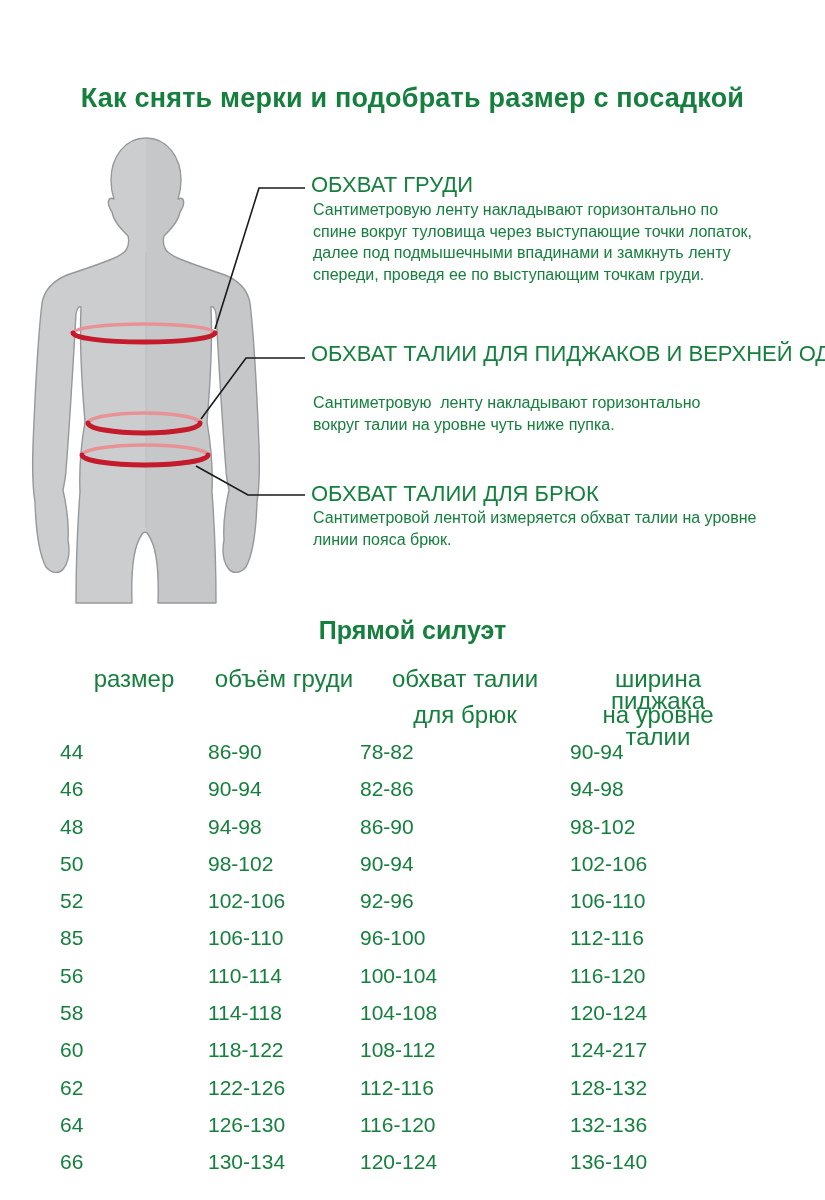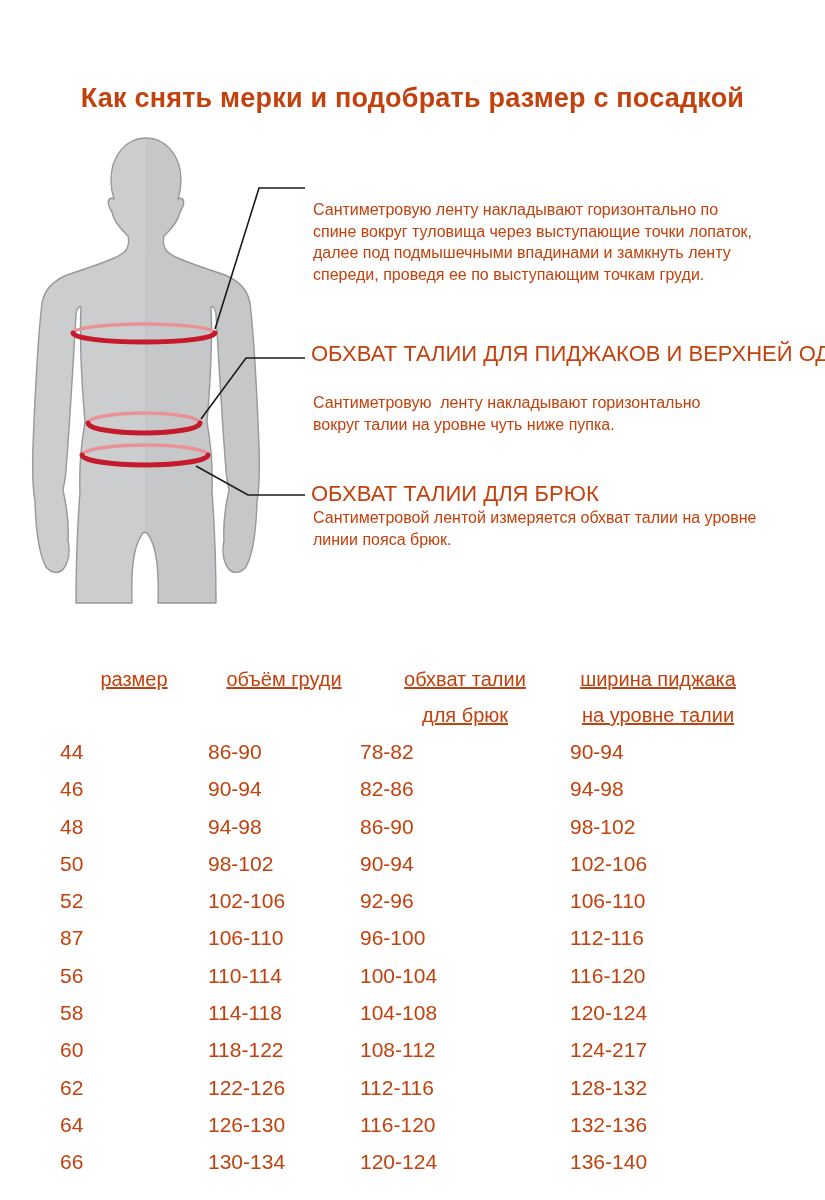--- a/index.html
+++ b/index.html
@@ -1,18 +1,18 @@
 <!DOCTYPE html>
 <html><head>
 <meta charset="utf-8">
 <style>
   html,body{margin:0;padding:0;background:#ffffff;}
   .page{
     position:relative;width:825px;height:1200px;background:#ffffff;overflow:hidden;
-    font-family:"Liberation Sans", sans-serif;color:#c2410c;border-radius:23px;
+    font-family:"Liberation Sans", sans-serif;color:#15803d;border-radius:23px;
   }
   .abs{position:absolute;}
   .page-title{
     left:0;top:82px;width:825px;text-align:center;
     font-size:27px;font-weight:bold;line-height:32px;letter-spacing:0.2px;
   }
   .section-heading{
     left:311px;font-size:22px;line-height:26px;font-weight:normal;white-space:nowrap;
   }
   .section-body{
@@ -21,21 +21,21 @@
   .h-chest{top:172px;}
   .b-chest{top:199px;}
   .h-waist{top:341px;}
   .b-waist{top:392px;}
   .h-trouser{top:481px;}
   .b-trouser{top:507px;}
   .table-title{
     left:0;top:615px;width:825px;text-align:center;
     font-size:25px;font-weight:bold;line-height:30px;
   }
-  .thead{left:60px;width:686px;font-size:20px;text-decoration:underline;}
+  .thead{left:60px;width:686px;font-size:24px;}
   .thead-row{display:grid;grid-template-columns:148px 152px 210px 176px;}
   .thead-row .hcell{text-align:center;line-height:22px;}
   .thead-row1{top:668px;}
   .thead-row2{top:704px;}
   .tbody{left:60px;top:733px;width:686px;font-size:21px;}
   .trow{display:grid;grid-template-columns:148px 152px 210px 176px;height:37.3px;}
   .tcell{text-align:left;line-height:37.3px;}
   .figure-wrap{left:20px;top:130px;width:290px;height:475px;}
 </style>
 </head>
@@ -97,28 +97,30 @@
         <ellipse cx="125" cy="325" rx="63" ry="10" fill="none" stroke="#e89296" stroke-width="3.5"></ellipse>
         <path d="M62,325 A63,10 0 0 0 188,325" fill="none" stroke="#c41a2b" stroke-width="5" stroke-linecap="round"></path>
       </g>
 
       <path d="M195,199 L239,58 L285,58" fill="none" stroke="#1a1a1a" stroke-width="1.6"></path>
       <path d="M181,289 L226,228 L285,228" fill="none" stroke="#1a1a1a" stroke-width="1.6"></path>
       <path d="M176,336 L228,365 L285,365" fill="none" stroke="#1a1a1a" stroke-width="1.6"></path>
     </svg>
   </div>
 
+  <div class="abs section-heading h-chest">ОБХВАТ ГРУДИ</div>
   <div class="abs section-body b-chest">Сантиметровую ленту накладывают горизонтально по<br>спине вокруг туловища через выступающие точки лопаток,<br>далее под подмышечными впадинами и замкнуть ленту<br>спереди, проведя ее по выступающим точкам груди.</div>
 
   <div class="abs section-heading h-waist">ОБХВАТ ТАЛИИ ДЛЯ ПИДЖАКОВ И ВЕРХНЕЙ ОДЕЖДЫ</div>
   <div class="abs section-body b-waist">Сантиметровую  ленту накладывают горизонтально<br>вокруг талии на уровне чуть ниже пупка.</div>
 
   <div class="abs section-heading h-trouser">ОБХВАТ ТАЛИИ ДЛЯ БРЮК</div>
   <div class="abs section-body b-trouser">Сантиметровой лентой измеряется обхват талии на уровне<br>линии пояса брюк.</div>
 
+  <div class="abs table-title">Прямой силуэт</div>
 
   <div class="abs thead thead-row thead-row1">
       <div class="hcell">размер</div>
       <div class="hcell">объём груди</div>
       <div class="hcell">обхват талии</div>
       <div class="hcell">ширина пиджака</div>
     </div>
   <div class="abs thead thead-row thead-row2">
       <div class="hcell"></div>
       <div class="hcell"></div>
@@ -151,21 +153,21 @@
         <div class="tcell">90-94</div>
         <div class="tcell">102-106</div>
       </div>
       <div class="trow">
         <div class="tcell">52</div>
         <div class="tcell">102-106</div>
         <div class="tcell">92-96</div>
         <div class="tcell">106-110</div>
       </div>
       <div class="trow">
-        <div class="tcell">87</div>
+        <div class="tcell">85</div>
         <div class="tcell">106-110</div>
         <div class="tcell">96-100</div>
         <div class="tcell">112-116</div>
       </div>
       <div class="trow">
         <div class="tcell">56</div>
         <div class="tcell">110-114</div>
         <div class="tcell">100-104</div>
         <div class="tcell">116-120</div>
       </div>

